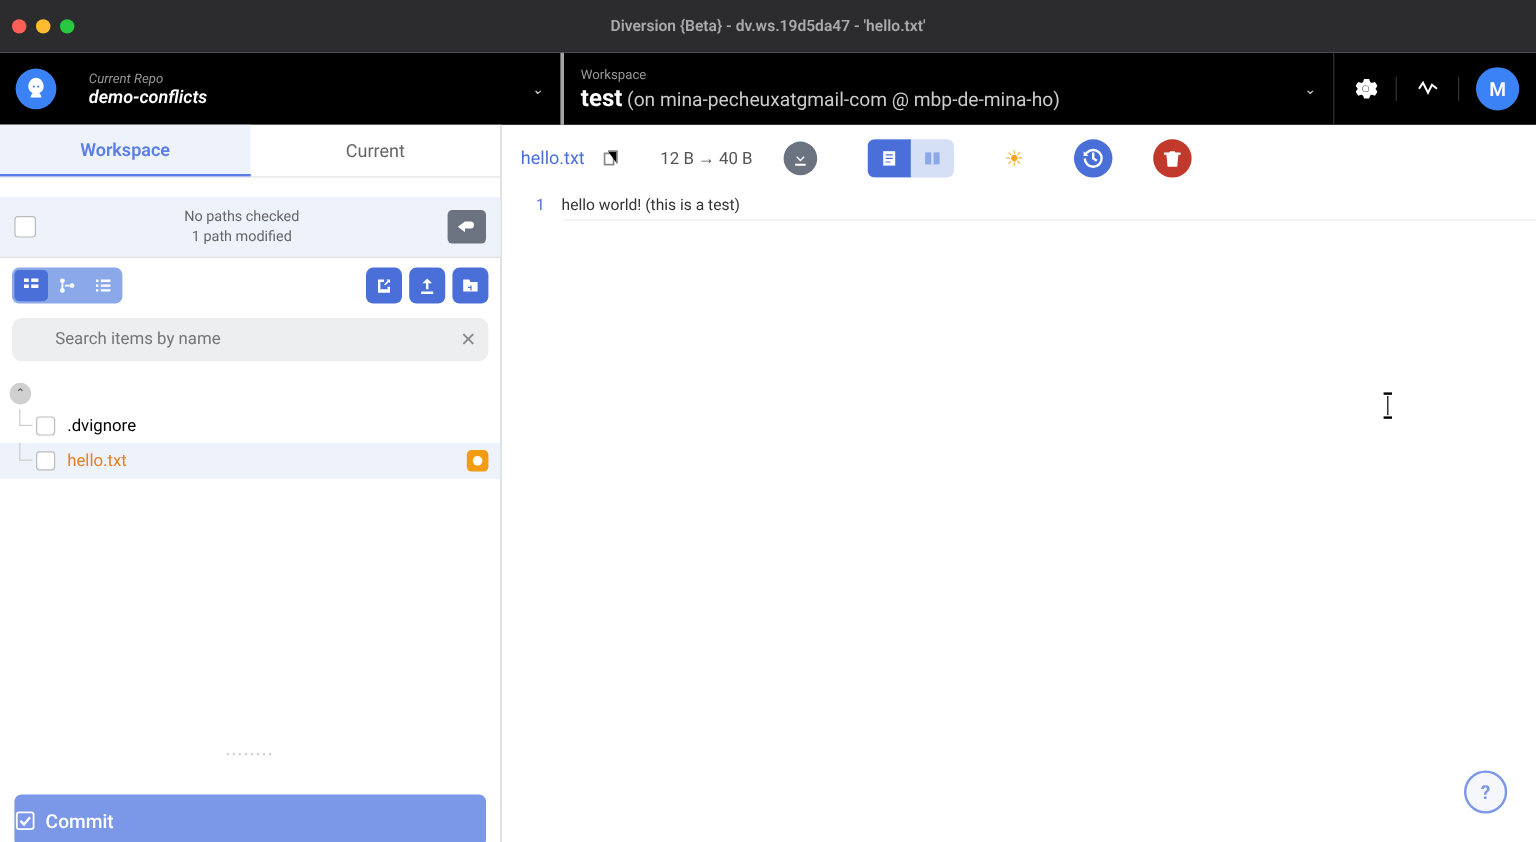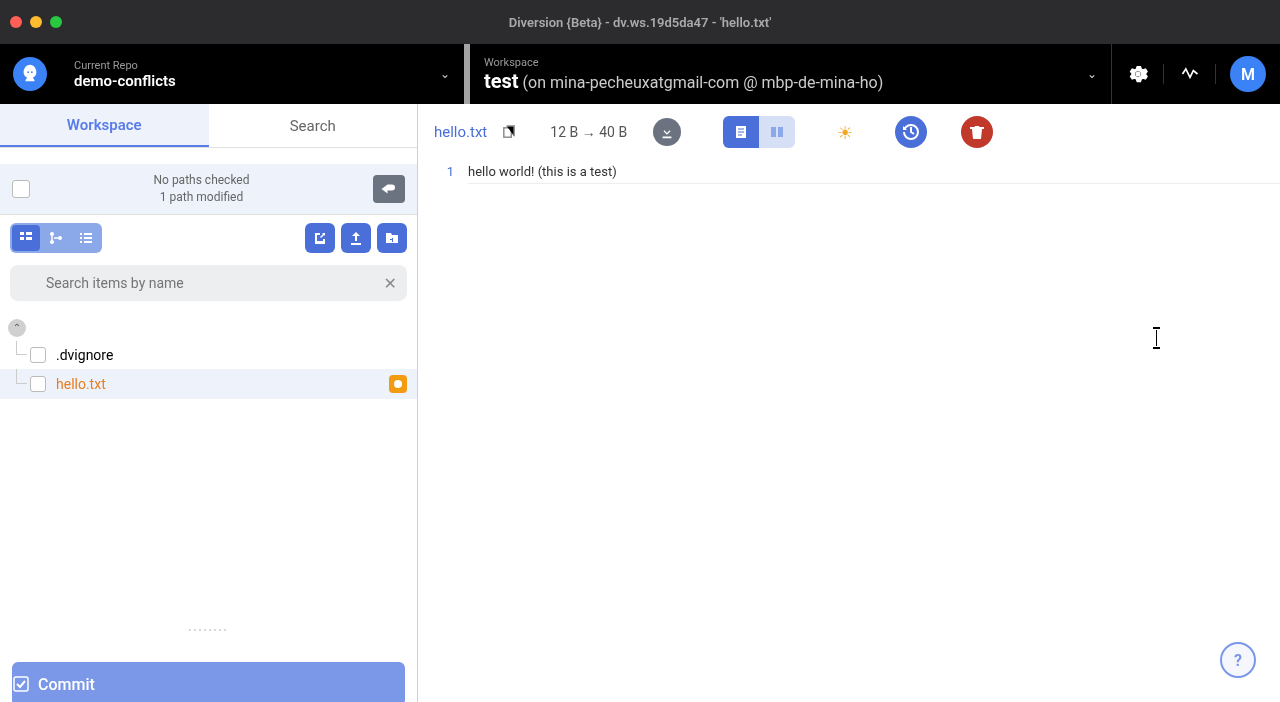--- a/index.html
+++ b/index.html
@@ -9,21 +9,21 @@
 .traffic-lights { display: flex; gap: 8px; }
 .traffic-light { width: 12px; height: 12px; border-radius: 50%; }
 .tl-red { background: #ff5f57; }
 .tl-yellow { background: #febc2e; }
 .tl-green { background: #28c840; }
 .title-text { position: absolute; left: 50%; transform: translateX(-50%); color: #aaa; font-size: 13px; font-weight: 600; }
 
 .topbar { height: 60px; background: #000; display: flex; align-items: stretch; color: #fff; }
 .app-logo { width: 60px; display: flex; align-items: center; justify-content: center; }
 .logo-circle { width: 34px; height: 34px; background: #3b82f6; border-radius: 50%; display: flex; align-items: center; justify-content: center; }
-.repo-section { flex: 0 0 auto; width: 410px; display: flex; align-items: center; padding: 0 14px; border-right: 6px solid #a3a3a3; position: relative; }
+.repo-section { flex: 0 0 auto; width: 410px; display: flex; align-items: center; padding: 0 14px; border-right: 3px solid #a3a3a3; position: relative; font-style: italic; }
 .repo-label { font-size: 11px; color: #999; }
 .repo-name { font-size: 15px; font-weight: 600; color: #fff; }
 .dropdown-arrow { position: absolute; right: 14px; color: #ccc; font-size: 12px; }
 .workspace-section { flex: 1; display: flex; align-items: center; padding: 0 14px; border-right: 1px solid #333; position: relative; }
 .ws-name { font-size: 20px; font-weight: 700; }
 .ws-detail { color: #ccc; }
 .icon-cell { width: 52px; border-right: 1px solid #333; display: flex; align-items: center; justify-content: center; color: #fff; }
 .avatar { width: 36px; height: 36px; border-radius: 50%; background: #3b82f6; display: flex; align-items: center; justify-content: center; font-weight: 600; margin: 0 14px; }
 .right-cells { display: flex; align-items: center; }
 
@@ -147,21 +147,21 @@
     <div class="avatar">
       <span>M</span>
     </div>
   </div>
 </div>
 
 <div class="main">
   <div class="sidebar">
     <div class="tabs">
       <div class="tab tab-active">Workspace</div>
-      <div class="tab tab-inactive">Search</div>
+      <div class="tab tab-inactive">Current</div>
     </div>
 
     <div class="status-row">
       <div class="status-check"></div>
       <div class="status-text">
         <div>No paths checked</div>
         <div>1 path modified</div>
       </div>
       <div class="undo-btn">
         <svg width="18" height="16" viewBox="0 0 24 20">

